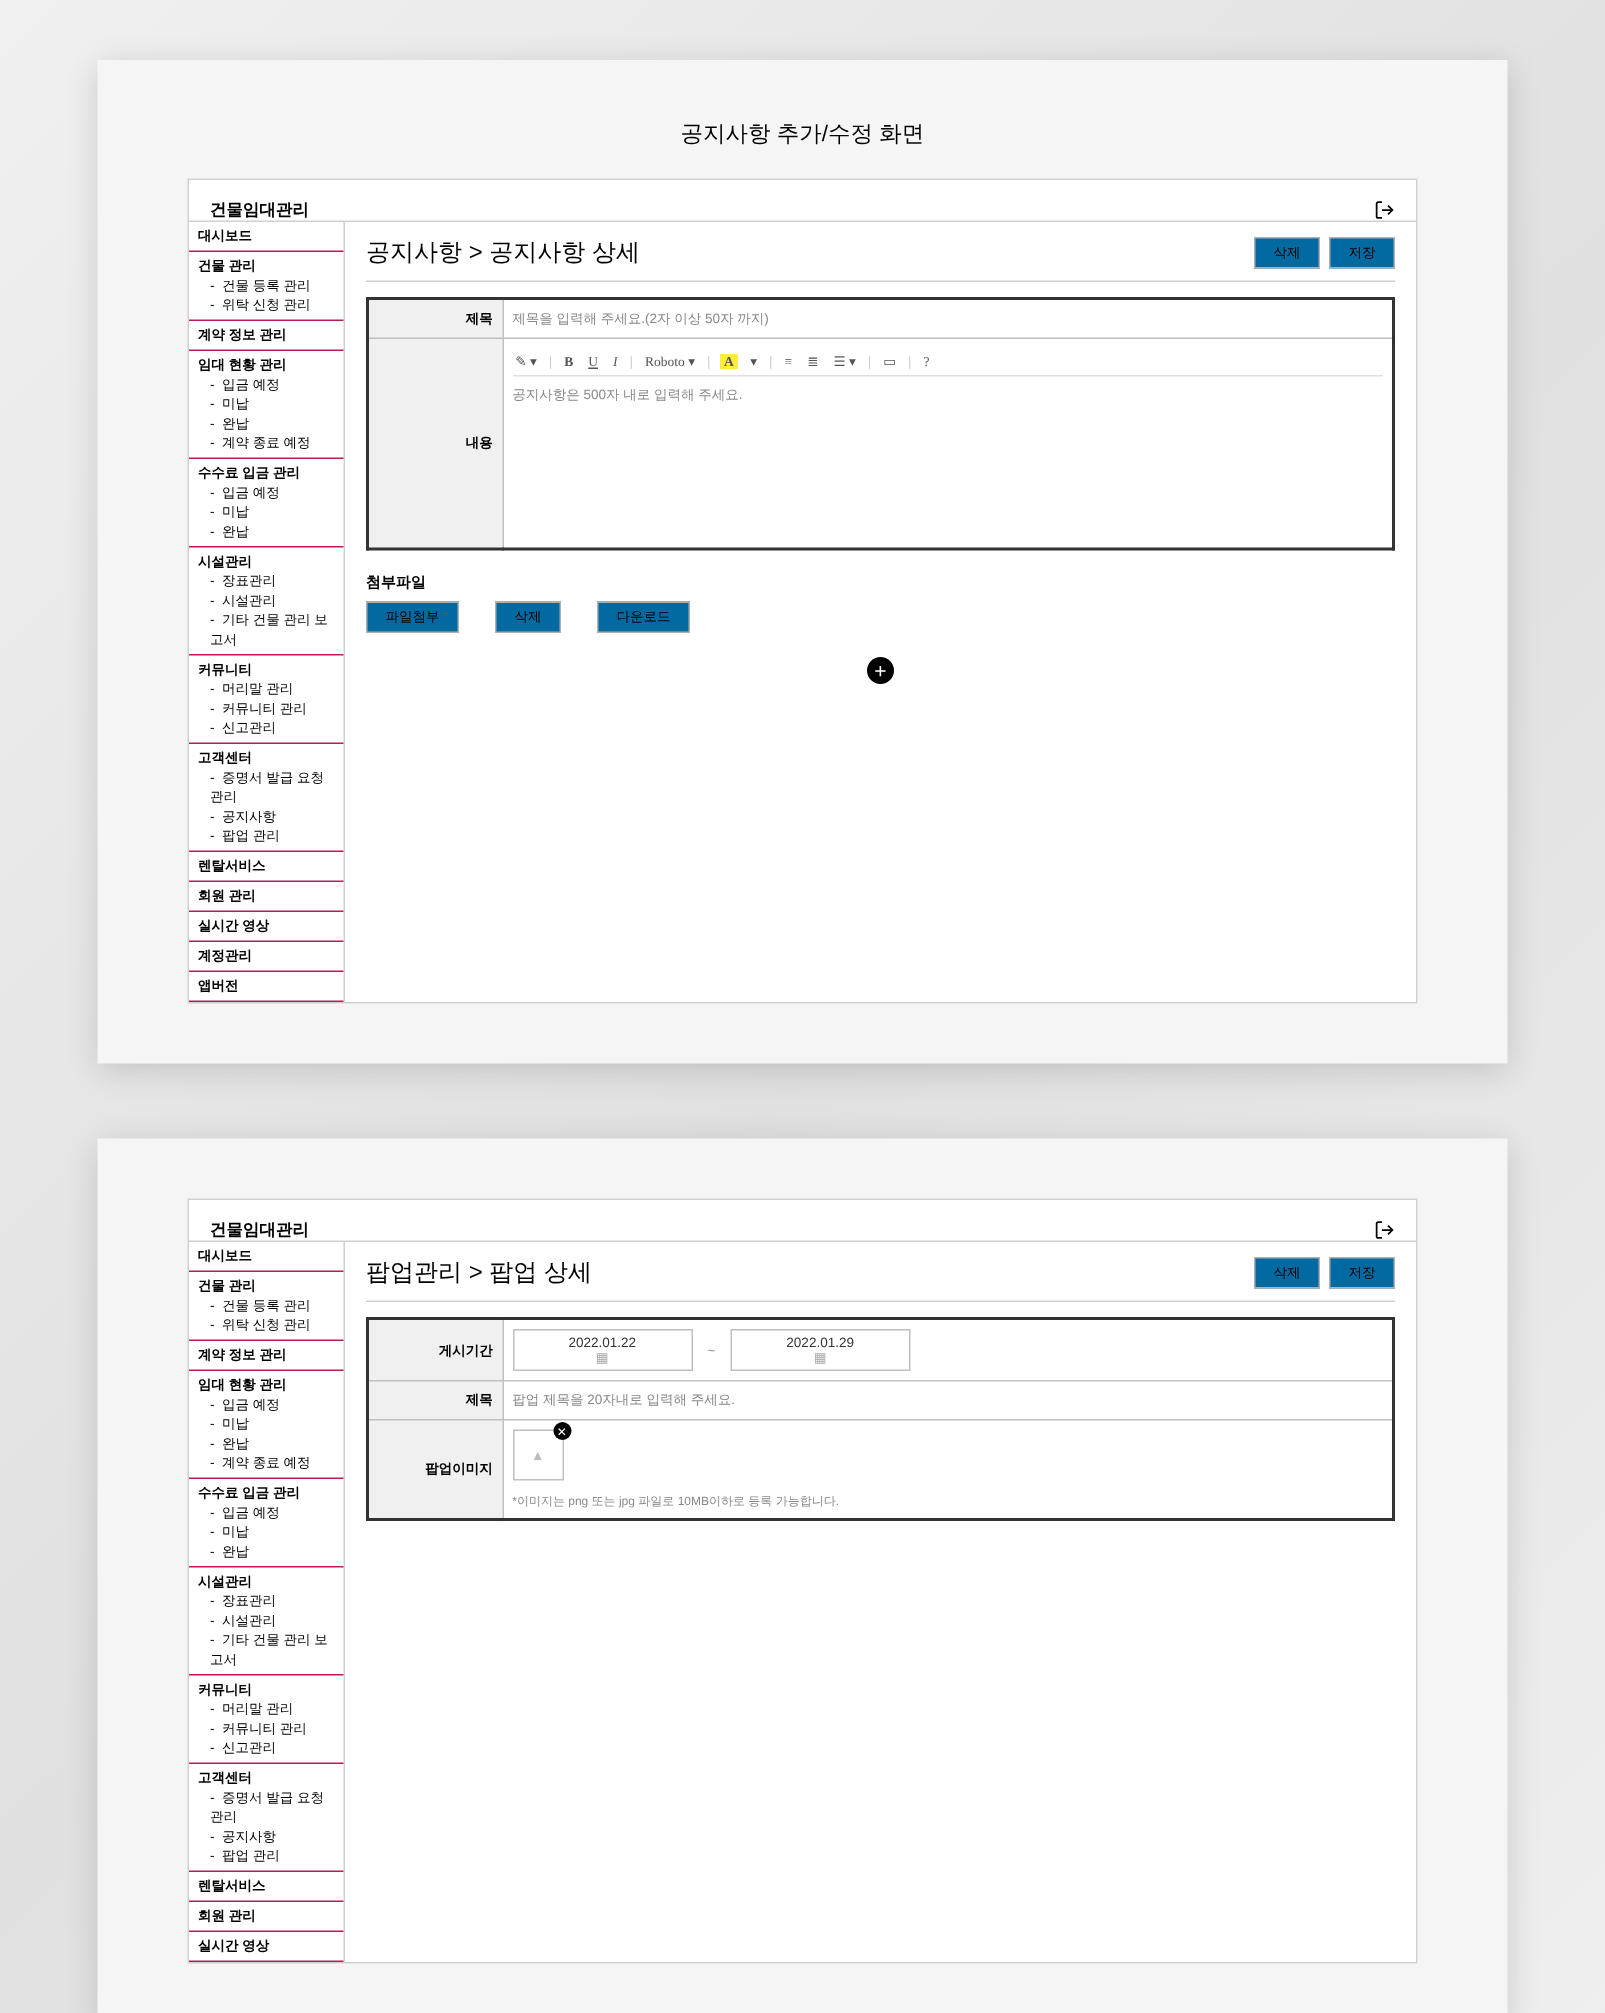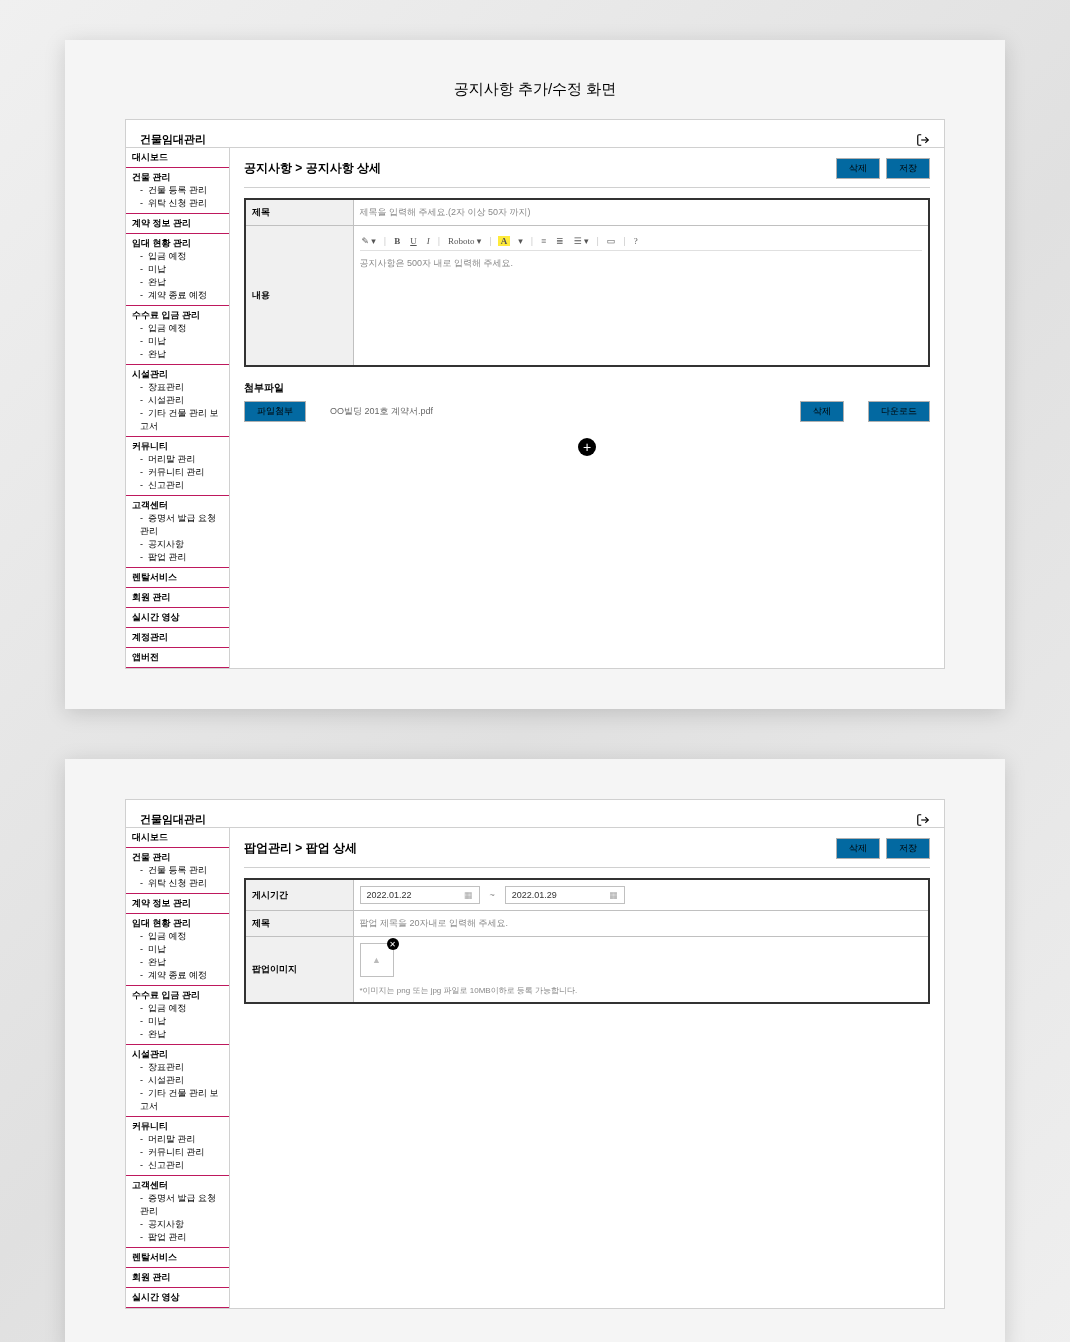--- a/index.html
+++ b/index.html
@@ -51,43 +51,43 @@
 .side-sub { font-weight: normal; padding-left: 8px; }
 .side-sub .dash { display: inline-block; width: 8px; }
 .content { flex: 1; padding: 10px 14px; }
 .breadcrumb-row {
   display: flex;
   justify-content: space-between;
   align-items: center;
   padding-bottom: 8px;
   border-bottom: 1px solid #d0d0d0;
 }
-.breadcrumb { font-size: 12px; font-weight: bold; }
+.breadcrumb { font-size: 16px; font-weight: normal; }
 .btn-group { display: flex; gap: 6px; }
 .btn {
   border: 1px solid #b0b0b0;
   background: #0369a1;
   font-size: 9px;
   padding: 3px 12px;
   cursor: pointer;
 }
 .form-tbl {
   width: 100%;
   border-collapse: collapse;
   border: 2px solid #333;
   margin-top: 10px;
 }
 .form-tbl th {
   background: #f0f0f0;
   border: 1px solid #c0c0c0;
   font-size: 9px;
   font-weight: bold;
-  width: 108px;
+  width: 90px;
   padding: 6px;
-  text-align: left;
+  text-align: right;
 }
 .form-tbl td {
   border: 1px solid #c0c0c0;
   padding: 6px;
   font-size: 9px;
   color: #888;
 }
 .editor-cell { height: 140px; vertical-align: top; }
 .editor-toolbar {
   display: flex;
@@ -123,20 +123,21 @@
 .date-row { display: flex; align-items: center; gap: 10px; }
 .date-input {
   border: 1px solid #c0c0c0;
   padding: 3px 6px;
   width: 120px;
   display: flex;
   justify-content: space-between;
   align-items: center;
   font-size: 9px;
   color: #333;
+  flex-direction: column;
 }
 .cal-icon { color: #aaa; }
 .img-box {
   position: relative;
   width: 34px; height: 34px;
   border: 1px solid #c0c0c0;
   display: flex; align-items: center; justify-content: center;
   color: #bbb;
 }
 .img-box .close {
@@ -254,21 +255,20 @@
               </div>
               <div>공지사항은 500자 내로 입력해 주세요.</div>
             </td>
           </tr>
         </tbody>
           </table>
 
         <div class="section-label">첨부파일</div>
         <div class="attach-row">
           <button class="btn">파일첨부</button>
-          <span class="filename">OO빌딩 201호 계약서.pdf</span>
           <button class="btn">삭제</button>
           <button class="btn">다운로드</button>
         </div>
         <div class="add-circle">+</div>
       </div>
     </div>
   </div>
 </div>
 
 <div class="wireframe-wrap">

